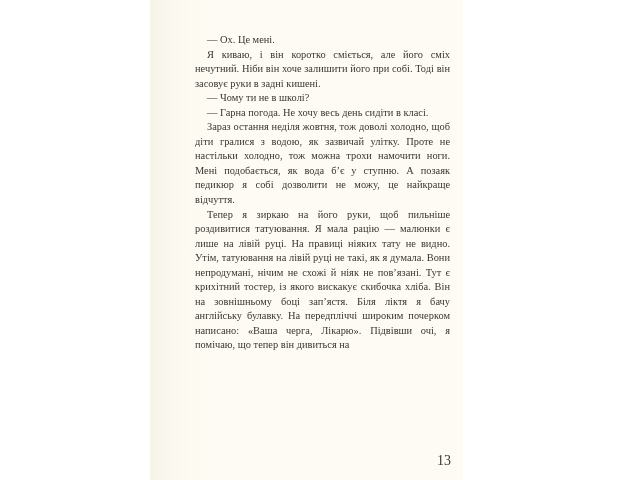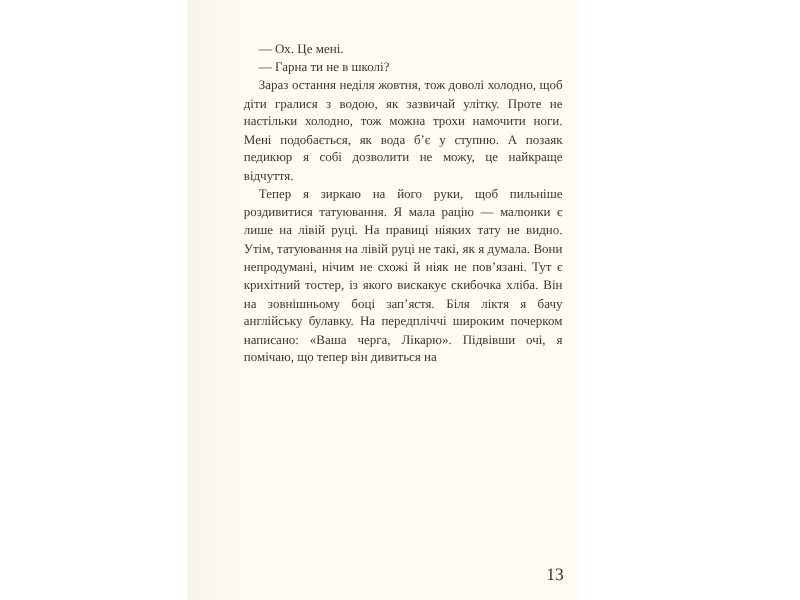--- a/index.html
+++ b/index.html
@@ -50,19 +50,21 @@
       color: #3a3733;
     }
   </style>
 </head>
 <body>
 
 <div class="viewer">
   <div class="page">
     <div class="text-block">
       <p>— Ох. Це мені.</p>
-      <p>— Гарна ти не в школі?</p>
+      <p>Я киваю, і він коротко сміється, але його сміх нечутний. Ніби він хоче залишити його при собі. Тоді він засовує руки в задні кишені.</p>
+      <p>— Чому ти не в школі?</p>
+      <p>— Гарна погода. Не хочу весь день сидіти в класі.</p>
       <p>Зараз остання неділя жовтня, тож доволі холодно, щоб діти гралися з водою, як зазвичай улітку. Проте не настільки холодно, тож можна трохи намочити ноги. Мені подобається, як вода б’є у ступню. А позаяк педикюр я собі дозволити не можу, це найкраще відчуття.</p>
       <p>Тепер я зиркаю на його руки, щоб пильніше роздивитися татуювання. Я мала рацію — малюнки є лише на лівій руці. На правиці ніяких тату не видно. Утім, татуювання на лівій руці не такі, як я думала. Вони непродумані, нічим не схожі й ніяк не пов’язані. Тут є крихітний тостер, із якого вискакує скибочка хліба. Він на зовнішньому боці зап’ястя. Біля ліктя я бачу англійську булавку. На передпліччі широким почерком написано: «Ваша черга, Лікарю». Підвівши очі, я помічаю, що тепер він дивиться на</p>
     </div>
     <div class="page-number">13</div>
   </div>
 </div>
 
 </body></html>

